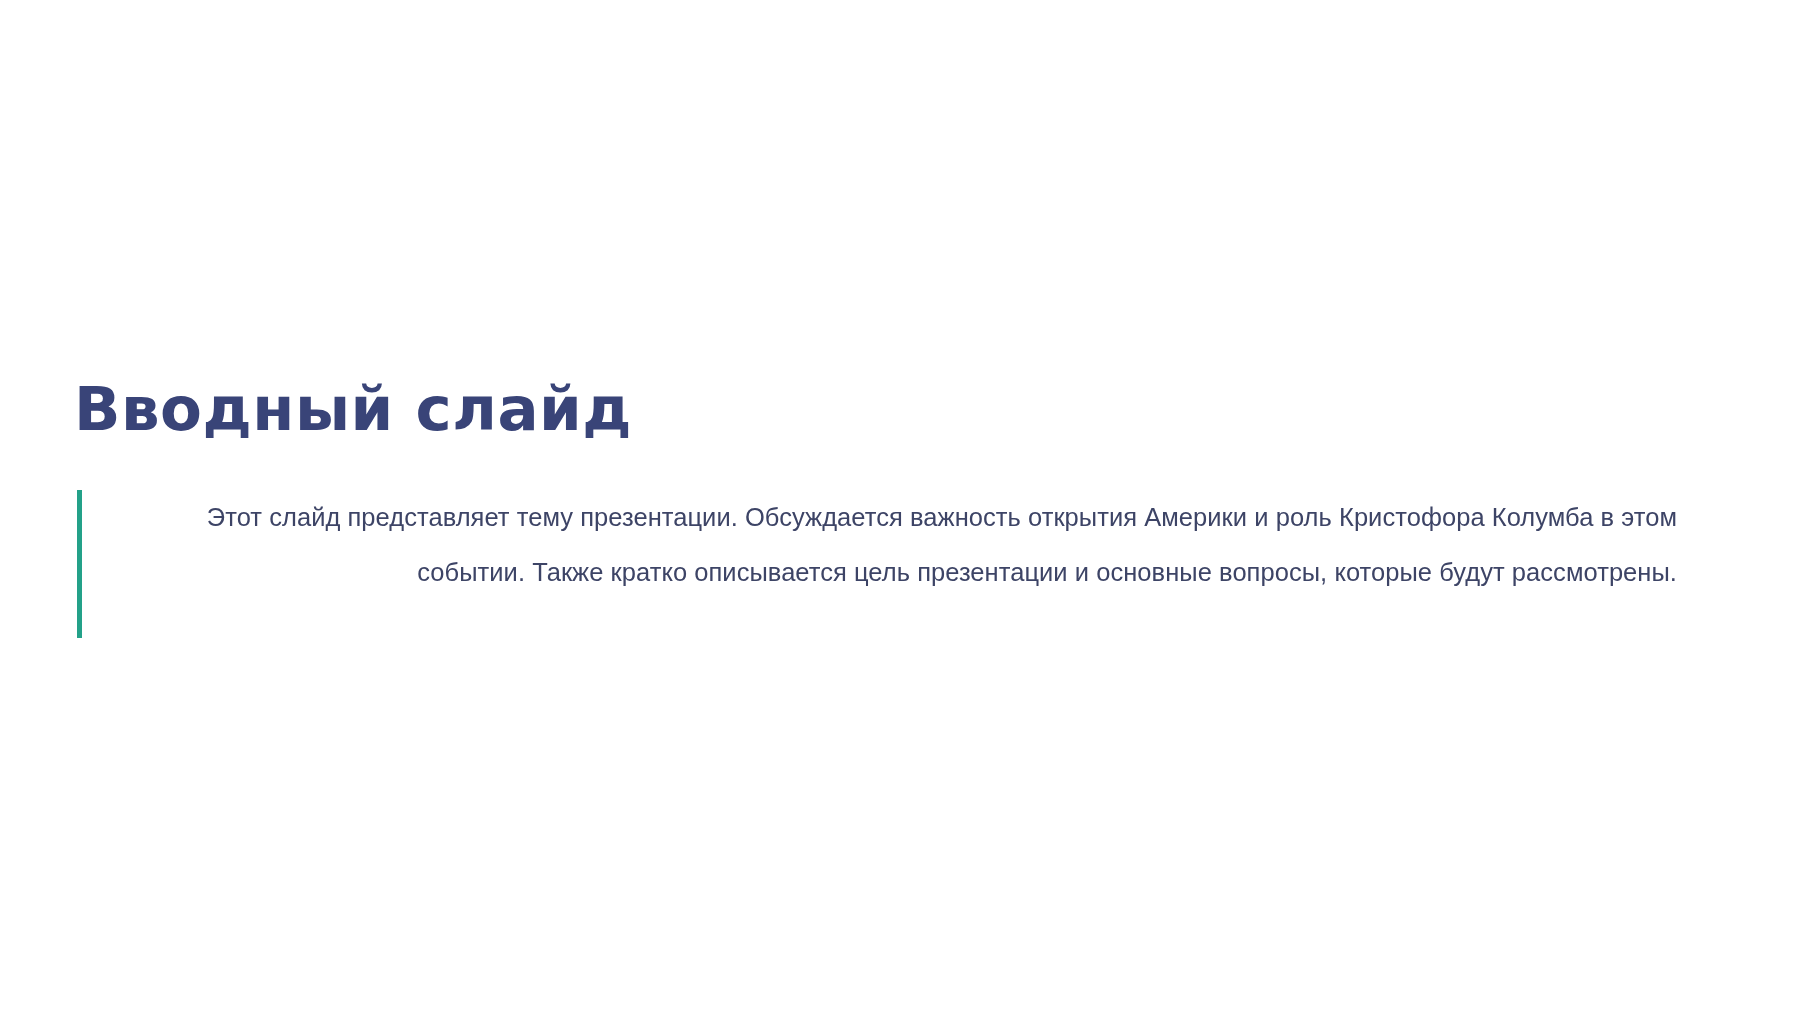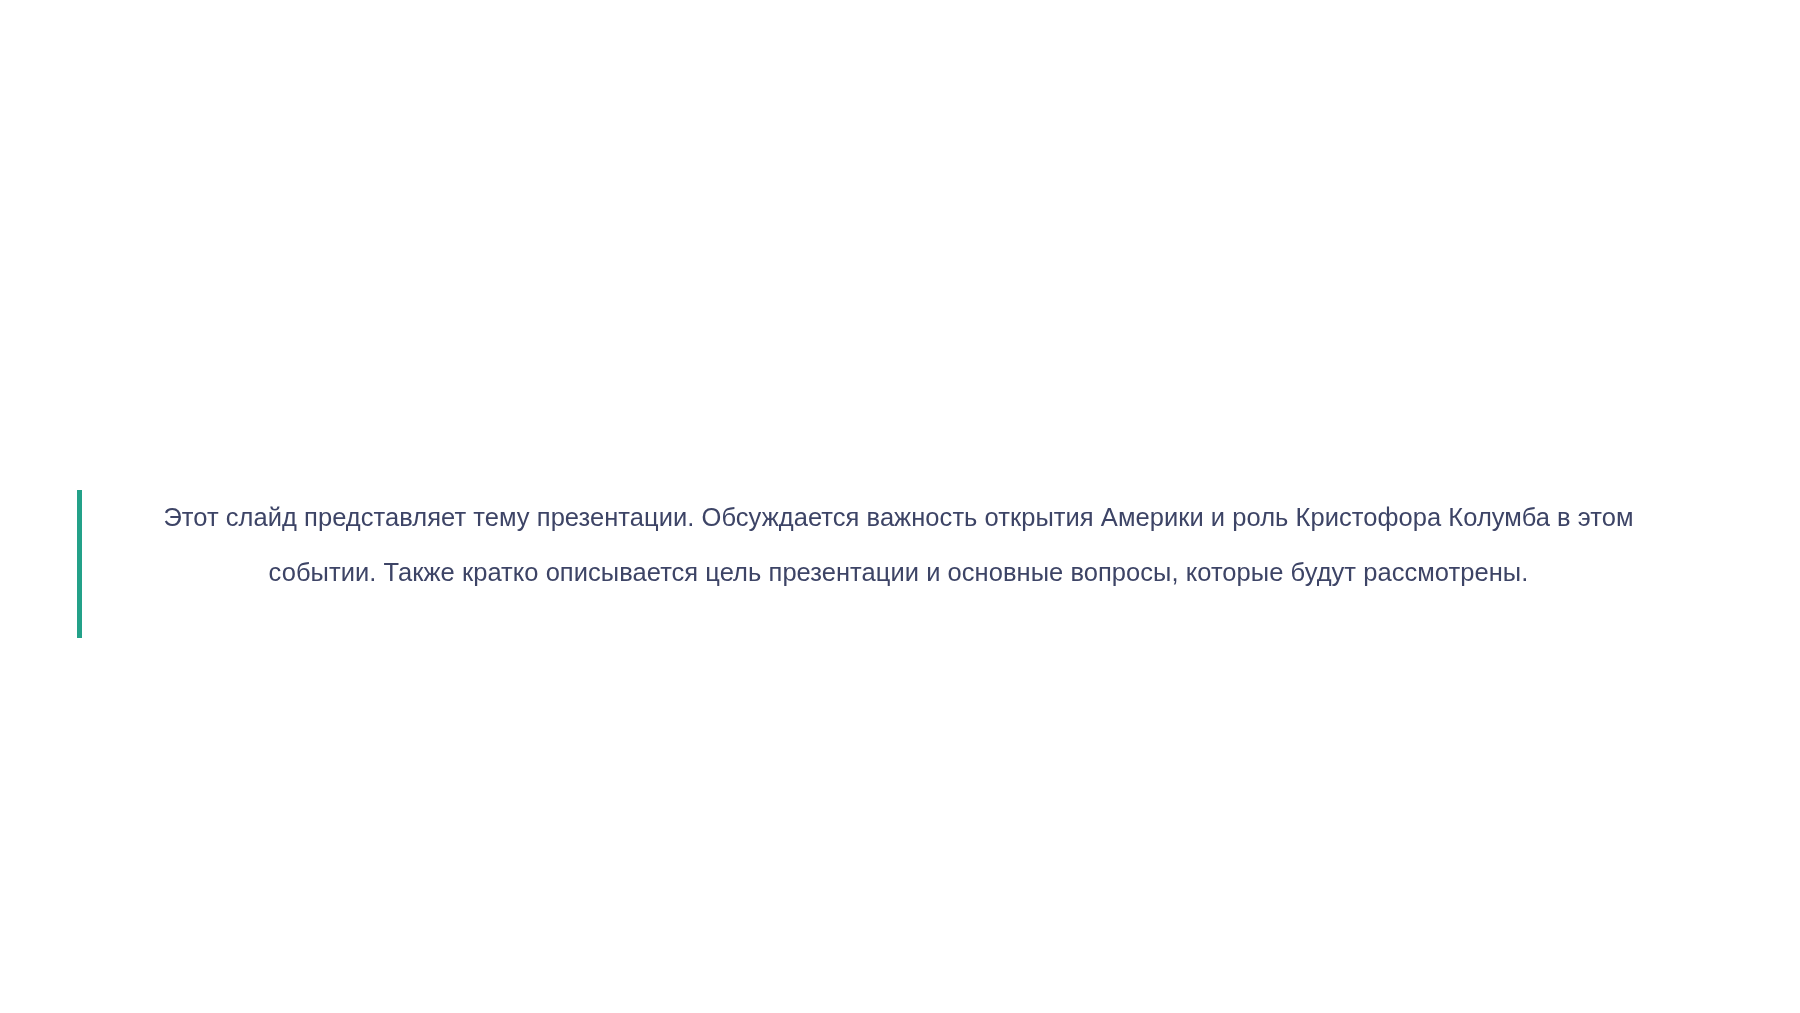--- a/index.html
+++ b/index.html
@@ -69,30 +69,31 @@
     flex: 1 1 auto;
     margin: 0;
     padding: 0 0 0 38px;
     max-width: 1578px;
     font-family: "Liberation Sans", "DejaVu Sans", sans-serif;
     font-size: 25.5px;
     font-weight: 400;
     line-height: 55px;
     color: #3d4466;
     letter-spacing: 0.05px;
-    text-align: center;
+    text-align: right;
     -webkit-font-smoothing: antialiased;
   }
 </style>
 </head>
 <body>
 
 <div class="slide">
   <div class="slide-body">
 
+    <h1 class="slide-title">Вводный слайд</h1>
 
     <div class="body-block">
       <div class="accent-bar"></div>
       <p class="body-text">Этот слайд представляет тему презентации. Обсуждается важность открытия Америки и роль Кристофора Колумба в этом событии. Также кратко описывается цель презентации и основные вопросы, которые будут рассмотрены.</p>
     </div>
 
   </div>
 </div>
 
 </body></html>

